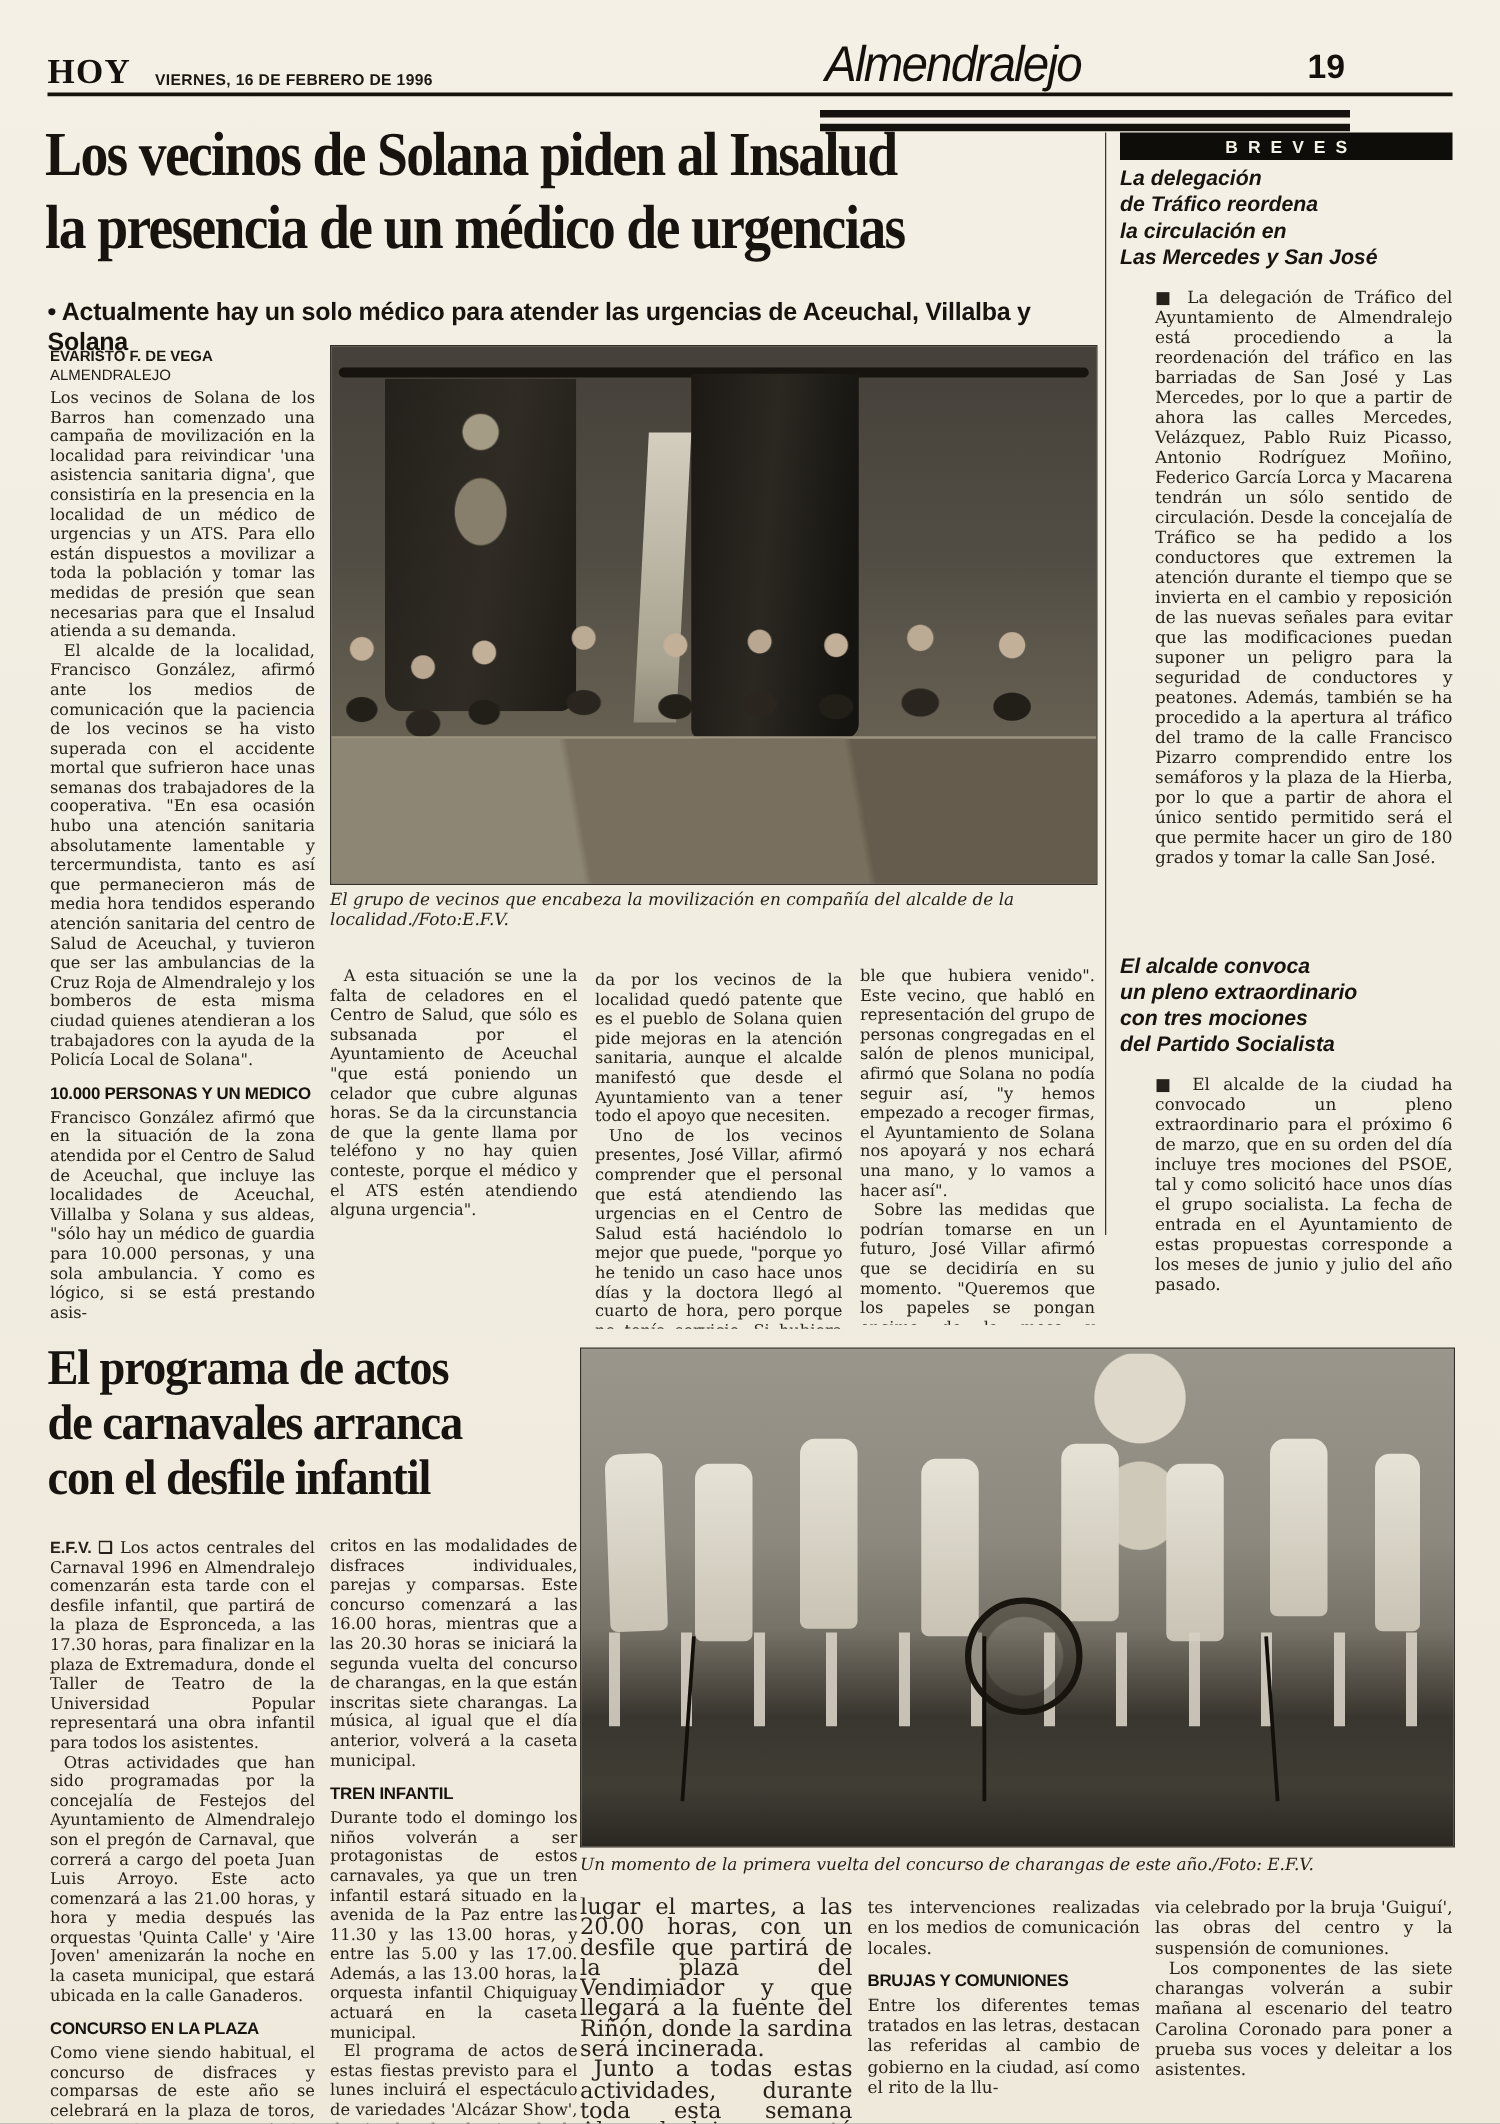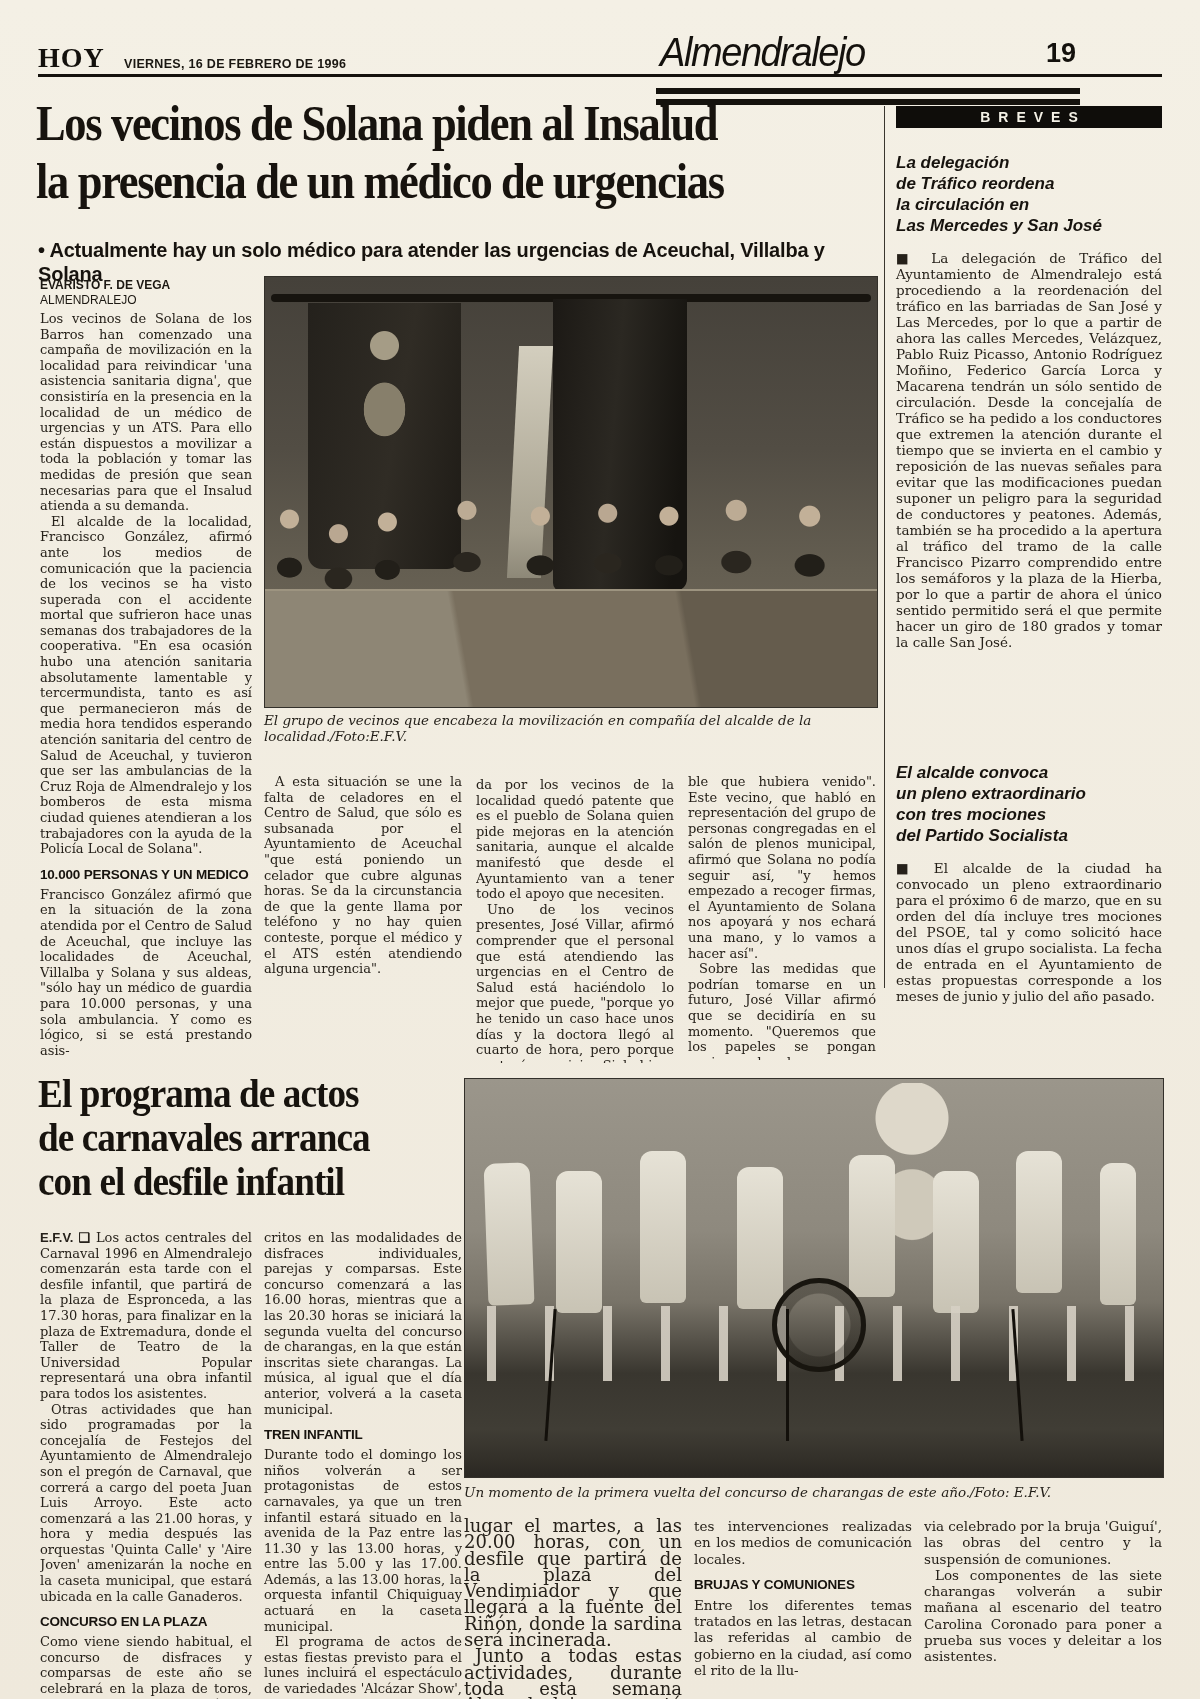--- a/index.html
+++ b/index.html
@@ -81,23 +81,23 @@
   .mic{position:absolute;bottom:9%;width:3px;height:132px;background:#13100b;}
   .m1{left:12%;transform:rotate(4deg)}.m2{left:46%}.m3{left:79%;transform:rotate(-4deg)}
   .caption{position:absolute;font:italic 13.5px/16px "DejaVu Serif",serif;color:#221e18;}
   #cap1{left:264px;top:712px;width:612px;font-style:italic;}
   #cap2{left:464px;top:1484px;width:698px;}
   
   #sidebar1{position:absolute;left:896px;top:106px;width:266px;}
   #sidebar2{position:absolute;left:896px;top:762px;width:266px;}
   .breves-bar{height:22px;background:#0f0d0a;color:#f4f1e6;text-align:center;
      font:700 14px/22px "Liberation Sans",sans-serif;letter-spacing:8px;padding-left:8px;}
-  .btitle{font:italic 700 17px/21px "Liberation Sans",sans-serif;color:#17130e;margin-top:24px;}
+  .btitle{font:italic 700 17px/21px "Liberation Sans",sans-serif;color:#17130e;margin-top:4px;}
   #sidebar2 .btitle{margin-top:0;}
-  .bbody{font:13.5px/16px "DejaVu Serif",serif;text-align:justify;margin-top:14px;color:#26211a;}
+  .bbody{font:13.5px/16px "DejaVu Serif",serif;text-align:justify;margin-top:14px;color:#26211a;margin-left:28px;}
   
   .h2blk{position:absolute;left:38px;top:1072px;width:480px;margin:0;transform:scaleX(.93);transform-origin:0 0;}
   .h2blk .l{font:700 40px/44px "Liberation Serif",serif;letter-spacing:-1px;color:#17130e;}
   #s-col1{left:40px;top:1230px;width:212px;height:469px;}
   #s-col2{left:264px;top:1230px;width:198px;height:469px;}
   #s-colA{left:464px;top:1518px;width:218px;height:181px;font-size:18px;line-height:16.3px;}
   #s-colB{left:694px;top:1518px;width:218px;height:181px;font-size:13.5px;line-height:16.3px;}
   #s-colC{left:924px;top:1518px;width:238px;height:181px;font-size:13.5px;line-height:16.3px;}
   .lead-author{font:700 13px/15.6px "Liberation Sans",sans-serif;}
 </style>

